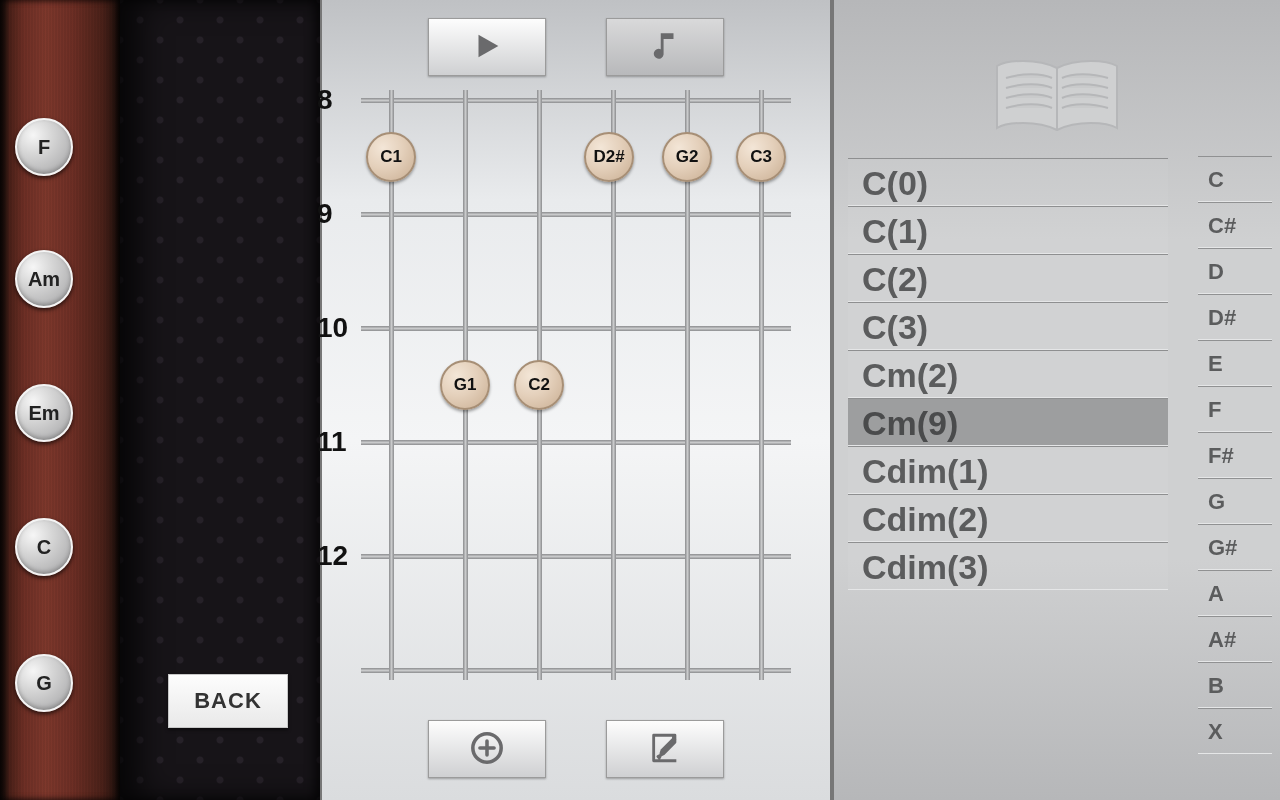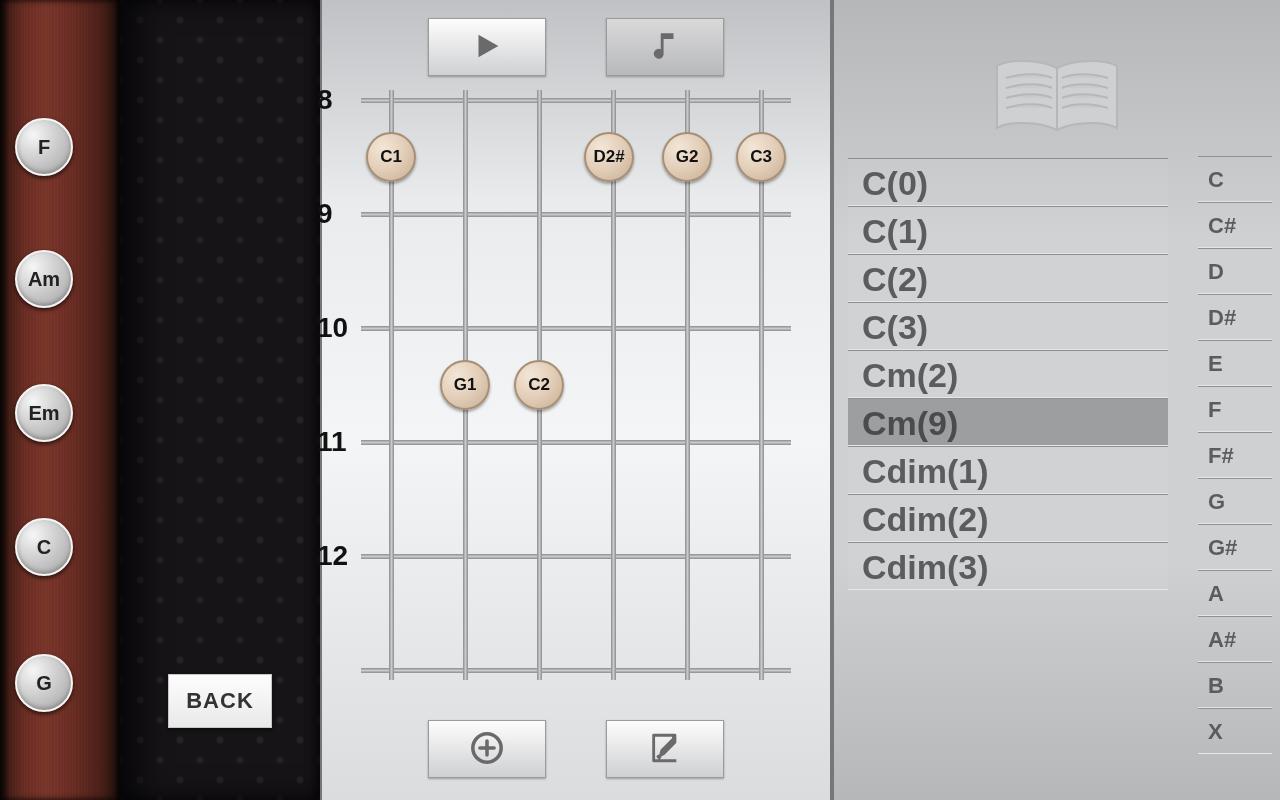--- a/index.html
+++ b/index.html
@@ -55,21 +55,21 @@
     background: radial-gradient(circle at 30% 28%, #f6f6f6 0%, #d6d6d6 35%, #b9b9ba 70%, #9d9d9e 100%);
     border: 2px solid #f4f4f4;
     box-shadow: 0 2px 4px rgba(0,0,0,.7), inset 0 -2px 4px rgba(0,0,0,.25);
     display:flex; align-items:center; justify-content:center;
     font-weight: bold; font-size: 20px; color:#222;
     cursor:pointer;
   }
   .back-btn {
     position:absolute;
     left: 168px; bottom: 72px;
-    width: 104px; height: 54px;
+    width: 120px; height: 54px;
     background: linear-gradient(#fdfdfd,#e9e9e9);
     border: 1px solid #c7c7c7;
     box-shadow: 0 2px 3px rgba(0,0,0,.5);
     font-weight: bold; font-size: 22px; color:#333; letter-spacing:1px;
     cursor:pointer;
   }
 
   
   .center-panel {
     width: 512px;

